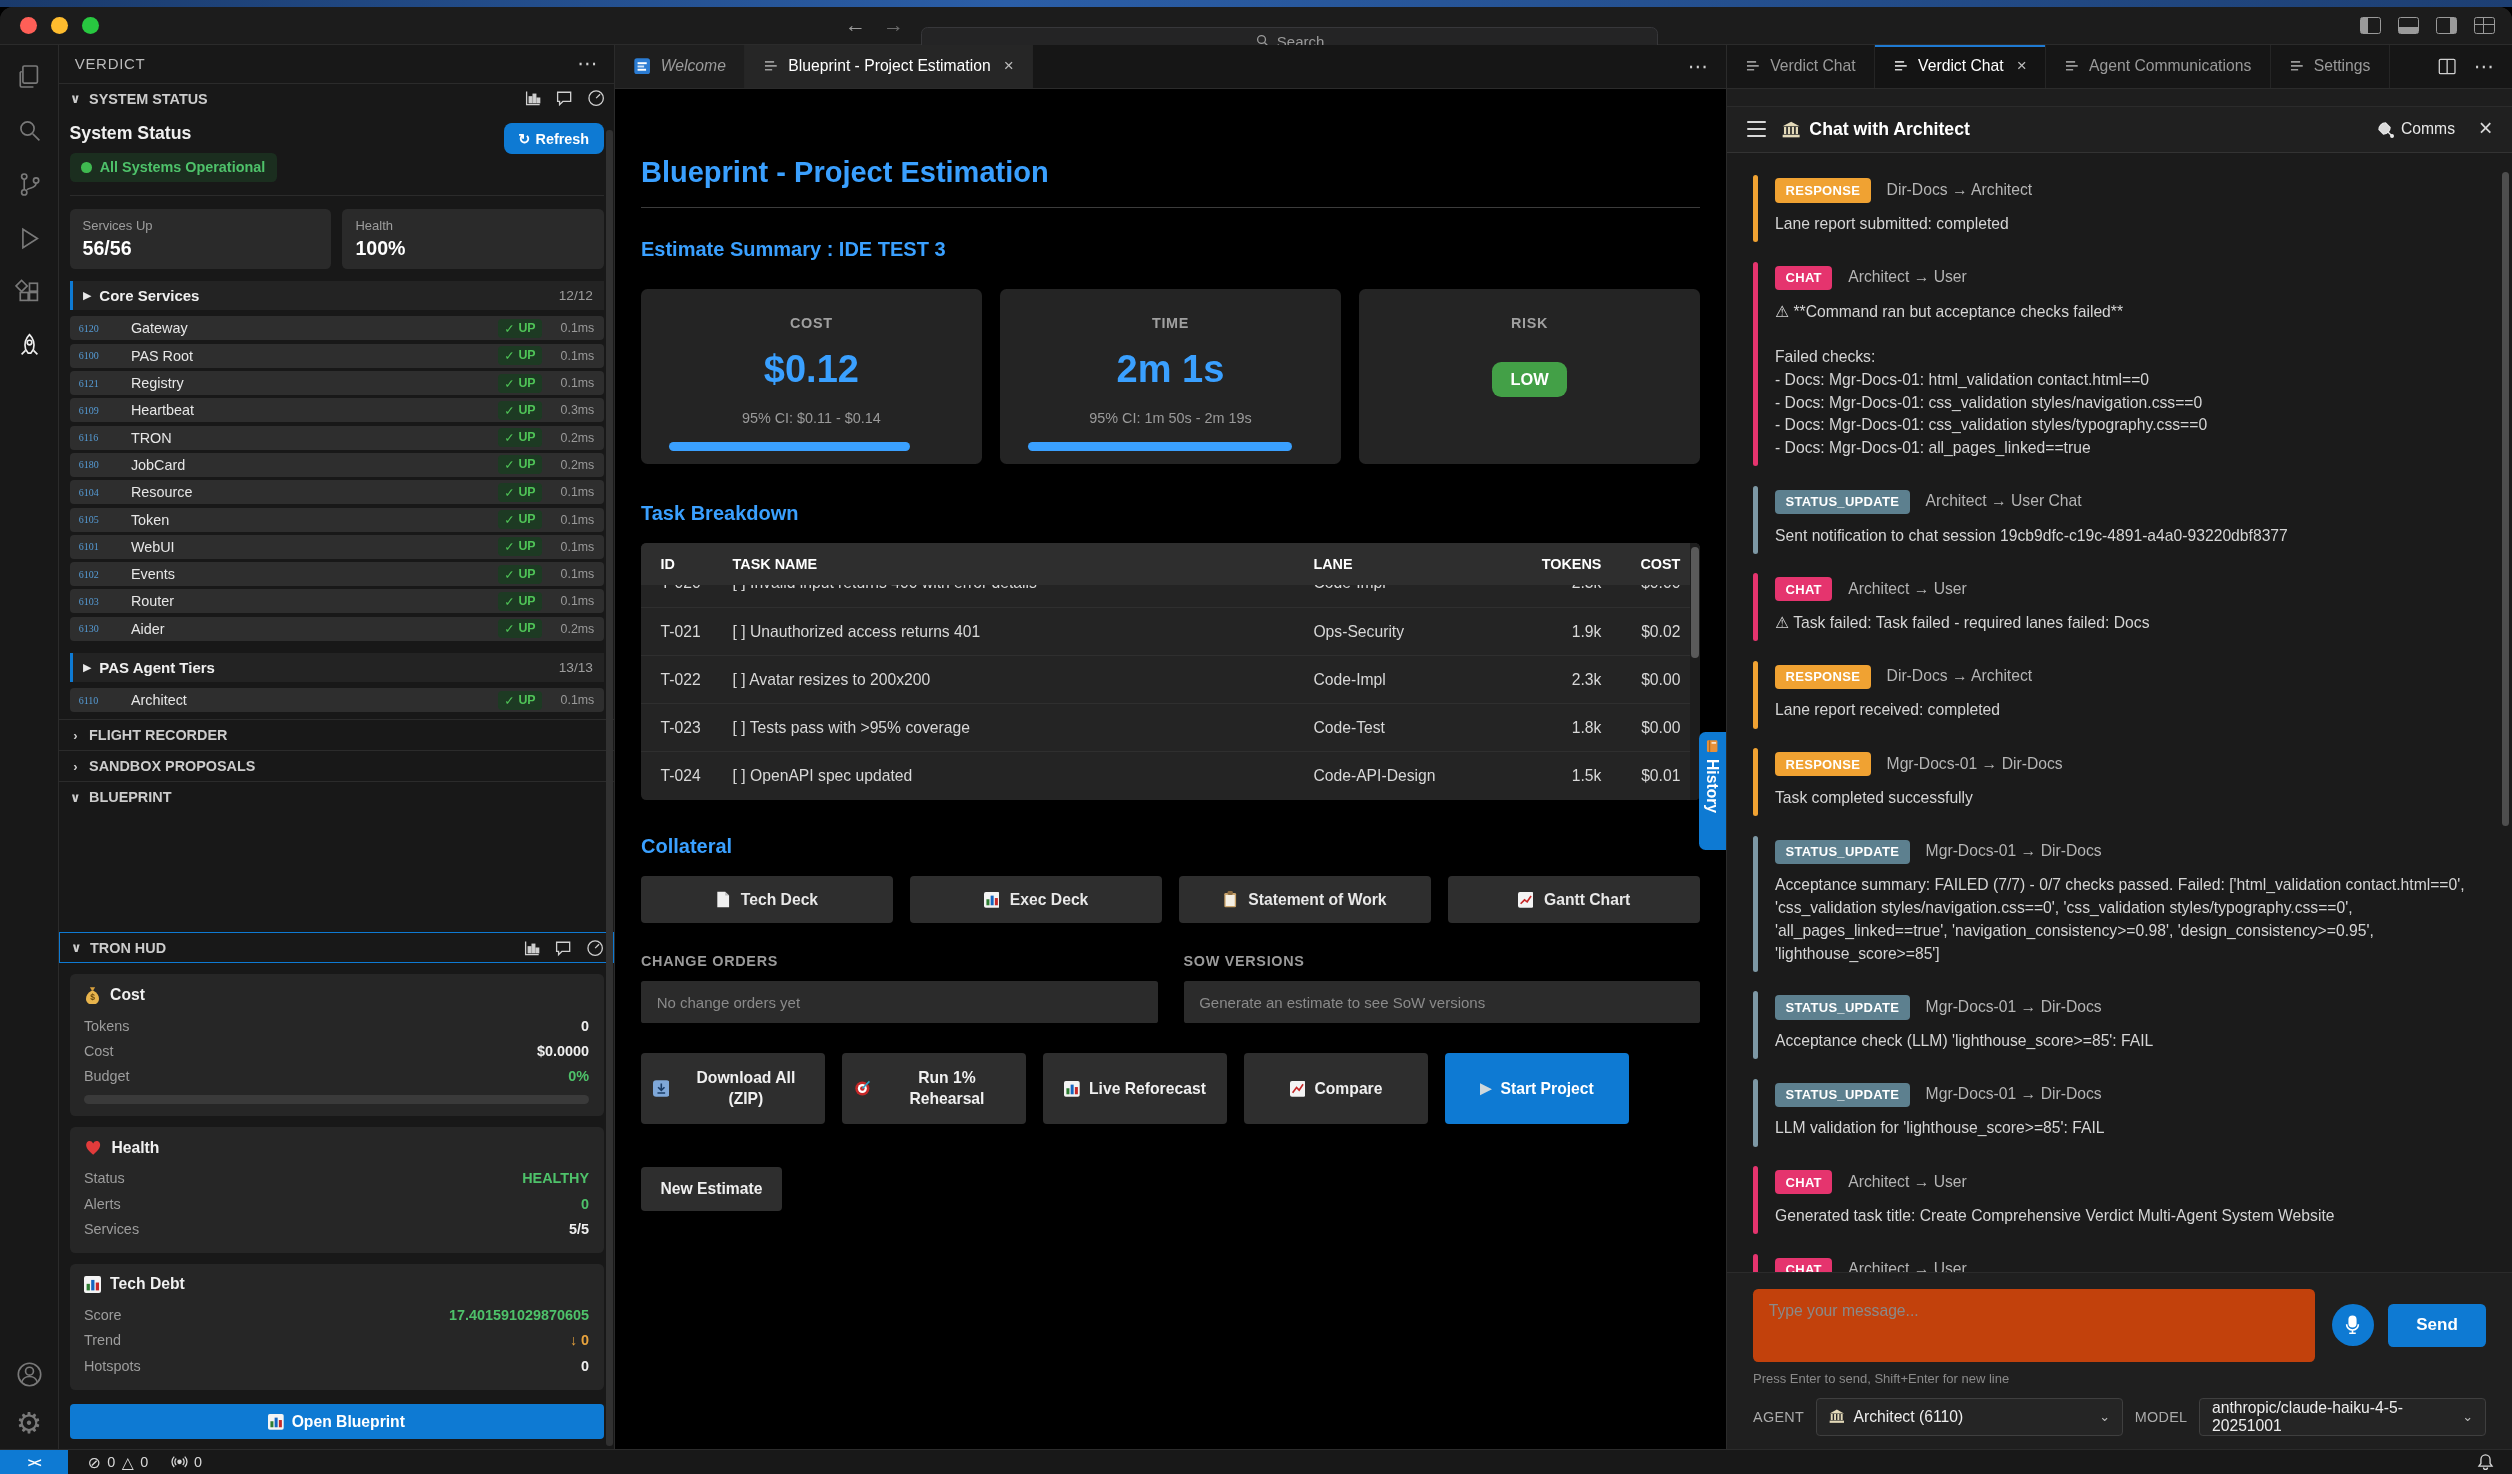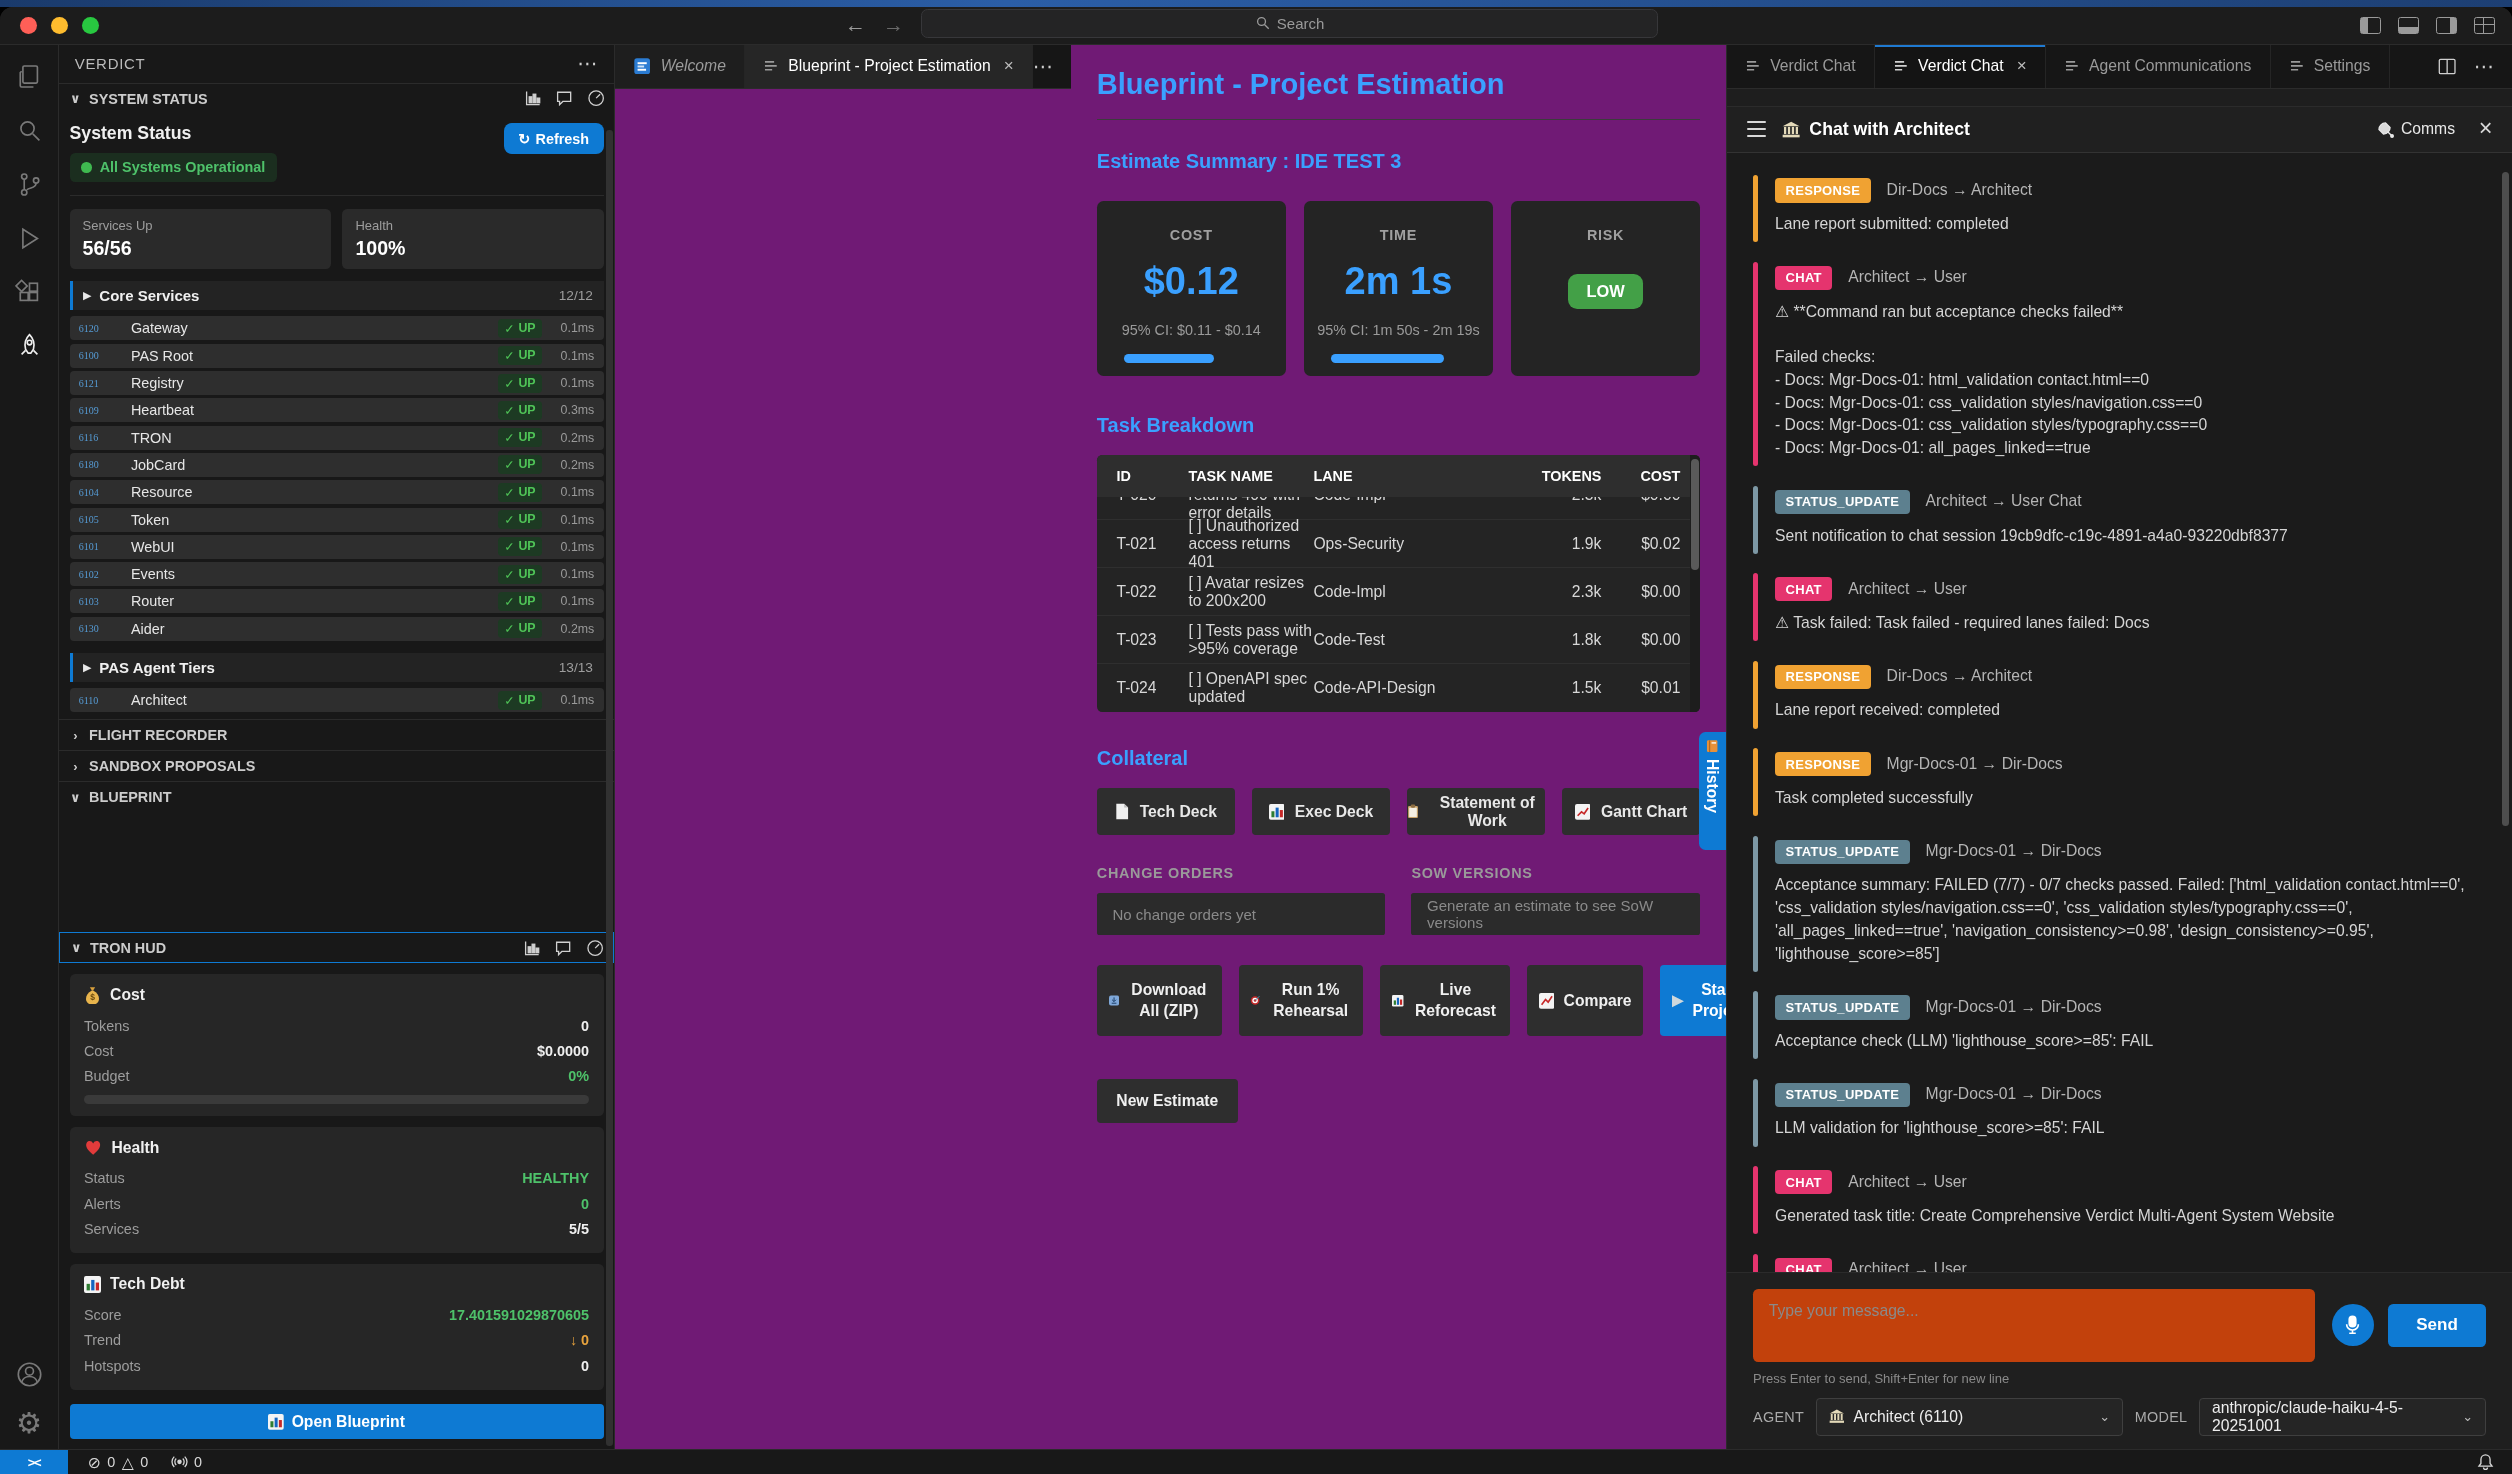--- a/index.html
+++ b/index.html
@@ -6,21 +6,21 @@
   html,body { width: 2512px; height: 1475px; background:#000; font-family:"Liberation Sans","DejaVu Sans",sans-serif; overflow:hidden; }
   .desktop { height:6.5px; background:linear-gradient(90deg,#1a3a6b,#2b5ea7 40%,#1d3f73); }
   .window { height:1468px; background:#1f1f1f; border-radius:13px 13px 0 0; display:flex; flex-direction:column; overflow:hidden; }
   
   .titlebar { height:38px; background:#1c1c1c; border-bottom:1.3px solid #2b2b2b; position:relative; display:flex; align-items:center; flex:none; }
   .lights { display:flex; gap:14.4px; padding-left:19.6px; }
   .light { width:17px; height:17px; border-radius:50%; }
   .l-red{background:#ff5f57}.l-yel{background:#febc2e}.l-grn{background:#28c840}
   .nav-arrows { position:absolute; left:845px; display:flex; gap:17px; color:#9a9a9a; font-size:21px; }
   .nav-arrows .fwd { color:#6a6a6a; }
-  .searchbox { position:absolute; left:921px; width:737px; height:29px; top:2px; background:#242425; border:0.7px solid #37373a; border-radius:6.5px; display:flex; align-items:center; justify-content:center; gap:6.5px; color:#9a9a9a; font-size:15px; }
+  .searchbox { position:absolute; left:921px; width:737px; height:29px; top:20px; background:#242425; border:0.7px solid #37373a; border-radius:6.5px; display:flex; align-items:center; justify-content:center; gap:6.5px; color:#9a9a9a; font-size:15px; }
   .tb-icons { position:absolute; right:17px; display:flex; gap:17px; align-items:center; }
   .tb-ic { width:21px; height:17px; border:1.3px solid #9a9a9a; border-radius:2.6px; position:relative; }
   .tb-ic.fill-left::before  { content:''; position:absolute; left:0; top:0; bottom:0; width:6.5px; background:#9a9a9a; }
   .tb-ic.fill-bottom::before{ content:''; position:absolute; left:0; right:0; bottom:0; height:5.2px; background:#9a9a9a; }
   .tb-ic.fill-right::before { content:''; position:absolute; right:0; top:0; bottom:0; width:6.5px; background:#9a9a9a; }
   .tb-ic.grid::before { content:''; position:absolute; left:7.9px; top:0; bottom:0; width:1.3px; background:#9a9a9a; }
   .tb-ic.grid::after  { content:''; position:absolute; left:0; right:0; top:6.5px; height:1.3px; background:#9a9a9a; }
   
   .main { flex:1; display:flex; min-height:0; }
   .activitybar { width:59px; background:#181818; border-right:1.3px solid #2b2b2b; display:flex; flex-direction:column; align-items:center; padding:17px 0 10.5px; gap:25px; flex:none; }
@@ -61,21 +61,21 @@
   
   .hud-card { background:#262626; border-radius:5.2px; margin:10.5px 10.5px 0; padding:11.8px 14.4px; }
   .hud-title { display:flex; align-items:center; gap:9.2px; color:#f0f0f0; font-weight:bold; font-size:15.7px; margin-bottom:9.2px; }
   .hud-row { display:flex; justify-content:space-between; align-items:center; padding:4.6px 0; }
   .hud-label { color:#9d9d9d; font-size:14.4px; }
   .hud-val { color:#f0f0f0; font-size:14.4px; font-weight:bold; }
   .hud-val.green { color:#4ec26a; } .hud-val.orange { color:#e8a33d; }
   .hud-track { height:9.2px; background:#3a3a3a; border-radius:4.6px; margin-top:6.5px; }
   .btn-openbp { margin:14.4px 10.5px 9.2px; height:35px; background:#0e7ad3; border:none; border-radius:3.9px; color:#fff; font-weight:bold; font-size:15.7px; display:flex; align-items:center; justify-content:center; gap:7.9px; width:calc(100% - 21px); }
   
-  .editor { width:1112px; background:#701a75; display:flex; flex-direction:row; flex:none; position:relative; border-right:1.3px solid #2b2b2b; }
+  .editor { width:1112px; background:#000000; display:flex; flex-direction:column; flex:none; position:relative; border-right:1.3px solid #2b2b2b;gap:44px; }
   .tabbar { height:44px; background:#161616; border-bottom:1.3px solid #2b2b2b; display:flex; align-items:stretch; flex:none; }
   .tab { display:flex; align-items:center; gap:9.2px; padding:0 18.3px; font-size:15.7px; color:#9a9a9a; border-right:1.3px solid #252525; position:relative; }
   .tab.welcome { background:#1e1e1e; font-style:italic; }
   .tab.active-ed { background:#262626; color:#ffffff; }
   .tab.active-rt { background:#141414; color:#ffffff; }
   .tab.active-rt::before { content:''; position:absolute; left:0; right:0; top:0; height:2.6px; background:#1f7ad2; }
   .tab .close { font-size:17px; color:#bdbdbd; margin-left:3.9px; }
   .tab-dots { margin-left:auto; display:flex; align-items:center; gap:18.3px; padding-right:18.3px; color:#cfcfcf; font-size:19.6px; }
   .ed-body { flex:1; overflow:hidden; padding:23.6px 26px 0; }
   .ed-title { color:#3aa0ff; font-size:29px; font-weight:bold; }

